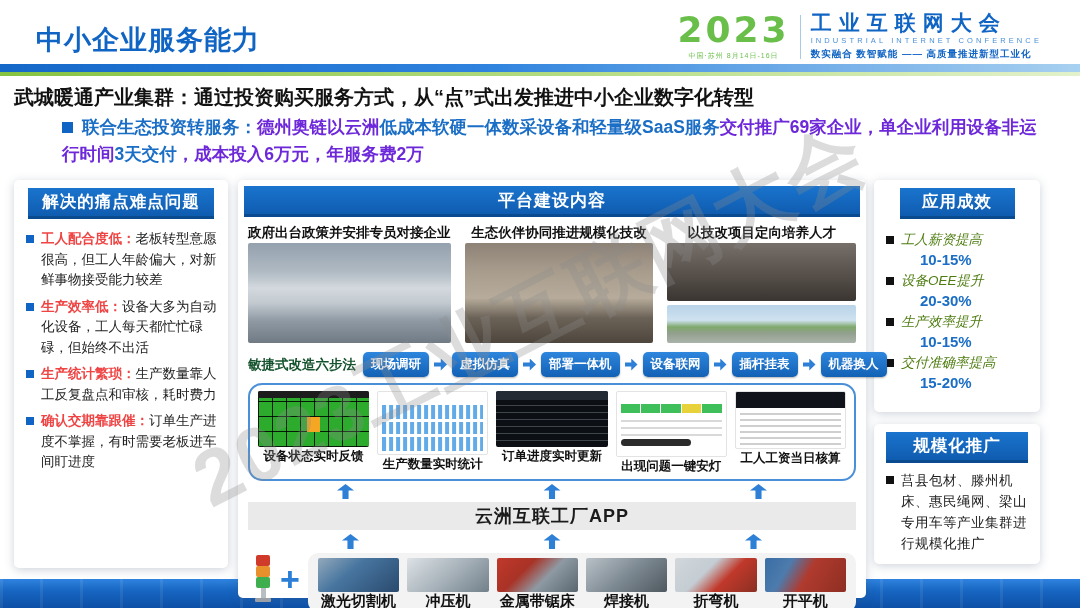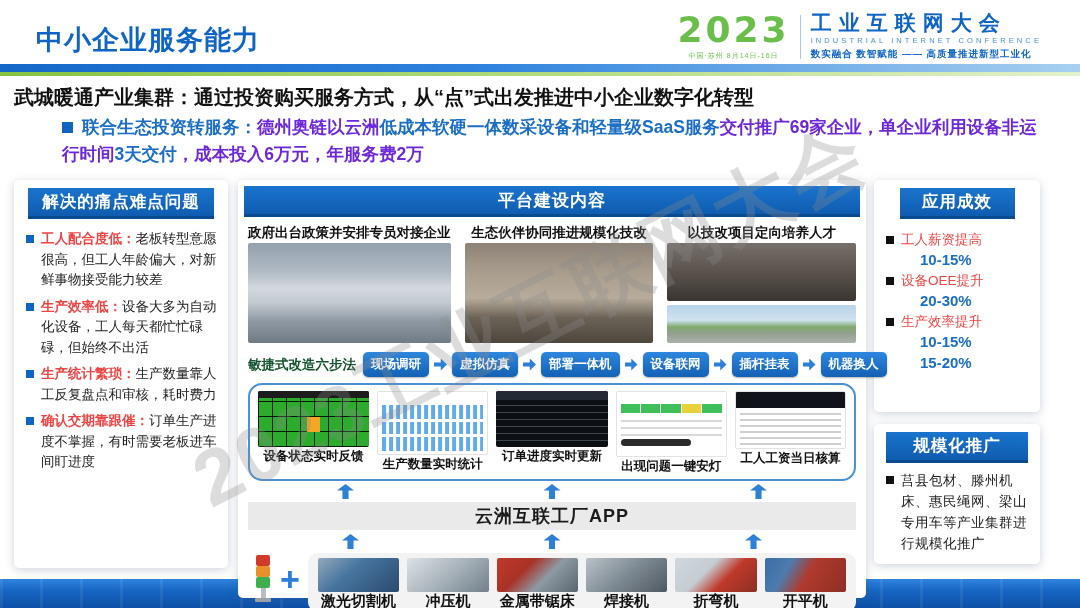--- a/index.html
+++ b/index.html
@@ -122,21 +122,21 @@
   .m4{background:linear-gradient(140deg,#b9c1c7 0%,#7e8a93 50%,#4e585f 100%);}
   .m5{background:linear-gradient(135deg,#d2d7db 0%,#c4cdd3 38%,#c0392b 62%,#8a2f23 100%);}
   .m6{background:linear-gradient(120deg,#3a6ea5 0%,#4d7bad 28%,#b03a2e 52%,#8e2e23 100%);}
 
   
   .fx{left:874px;top:180px;width:166px;height:232px;}
   .fx .panel-head{width:115px;}
   .fx-list{padding:8px 8px 0 12px;}
   .fx-item{display:flex;gap:7px;margin-bottom:2px;}
   .fx-item .b-sq{background:#111;margin-top:5px;}
-  .fx-label{font-size:13.5px;color:#ef4444;font-weight:500;}
+  .fx-label{font-size:13.5px;color:#4d7c0f;font-weight:500;font-style:italic;}
   .fx-value{font-size:15px;font-weight:bold;color:#1a6ec5;padding-left:34px;margin-bottom:4px;}
 
   .promo{left:874px;top:424px;width:166px;height:140px;}
   .promo .panel-head{width:142px;}
   .promo-body{display:flex;gap:7px;padding:4px 10px 0 12px;}
   .promo-body .b-sq{background:#111;margin-top:5px;}
   .promo-text{font-size:13.5px;line-height:1.55;color:#222;letter-spacing:.5px;}
 
   
   .footer{position:absolute;left:0;top:579px;width:1080px;height:29px;z-index:1;
@@ -331,20 +331,24 @@
       <div class="fx-item">
         <span class="b-sq"></span>
         <span class="fx-label">设备OEE提升</span>
       </div>
       <div class="fx-value">20-30%</div>
       <div class="fx-item">
         <span class="b-sq"></span>
         <span class="fx-label">生产效率提升</span>
       </div>
       <div class="fx-value">10-15%</div>
+      <div class="fx-item">
+        <span class="b-sq"></span>
+        <span class="fx-label">交付准确率提高</span>
+      </div>
       <div class="fx-value">15-20%</div>
     </div>
   </div>
 
   <div class="panel promo">
     <div class="panel-head">规模化推广</div>
     <div class="promo-body">
       <span class="b-sq"></span>
       <span class="promo-text">莒县包材、滕州机床、惠民绳网、梁山专用车等产业集群进行规模化推广</span>
     </div>

